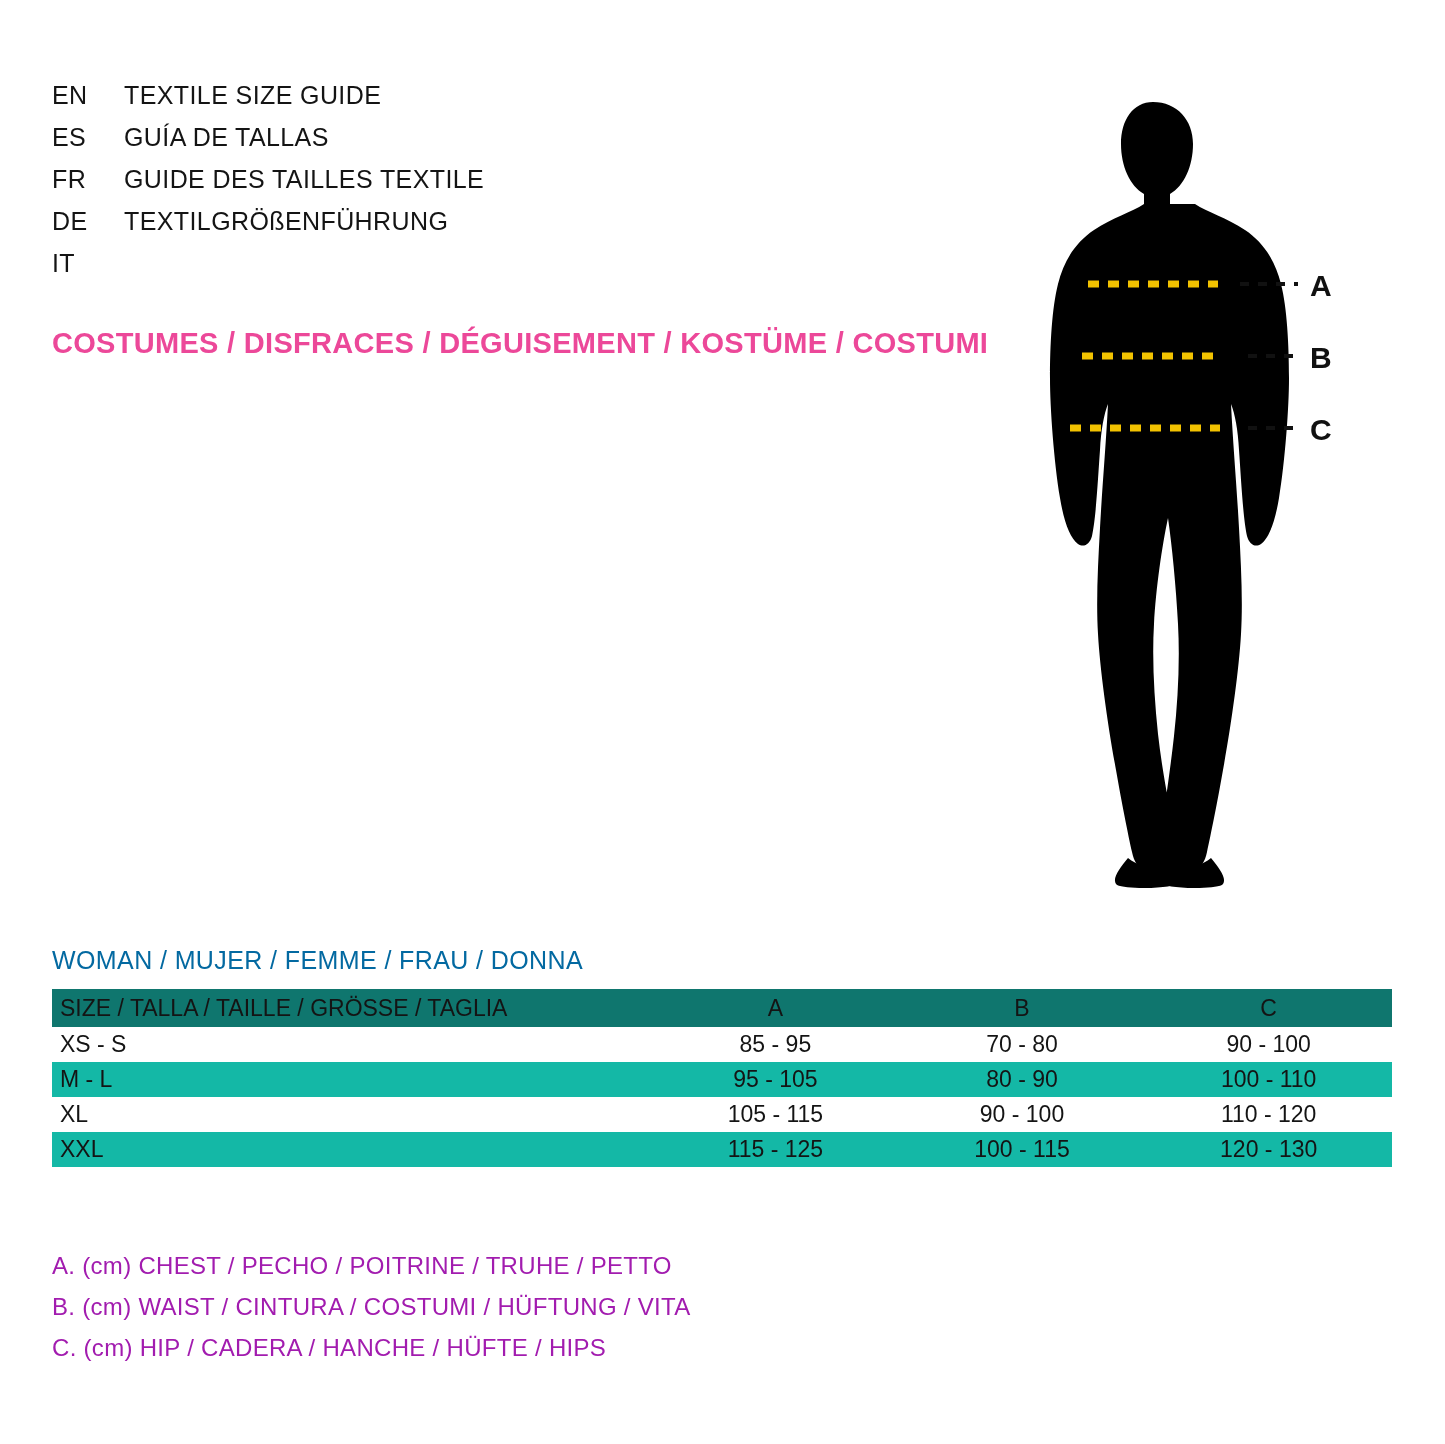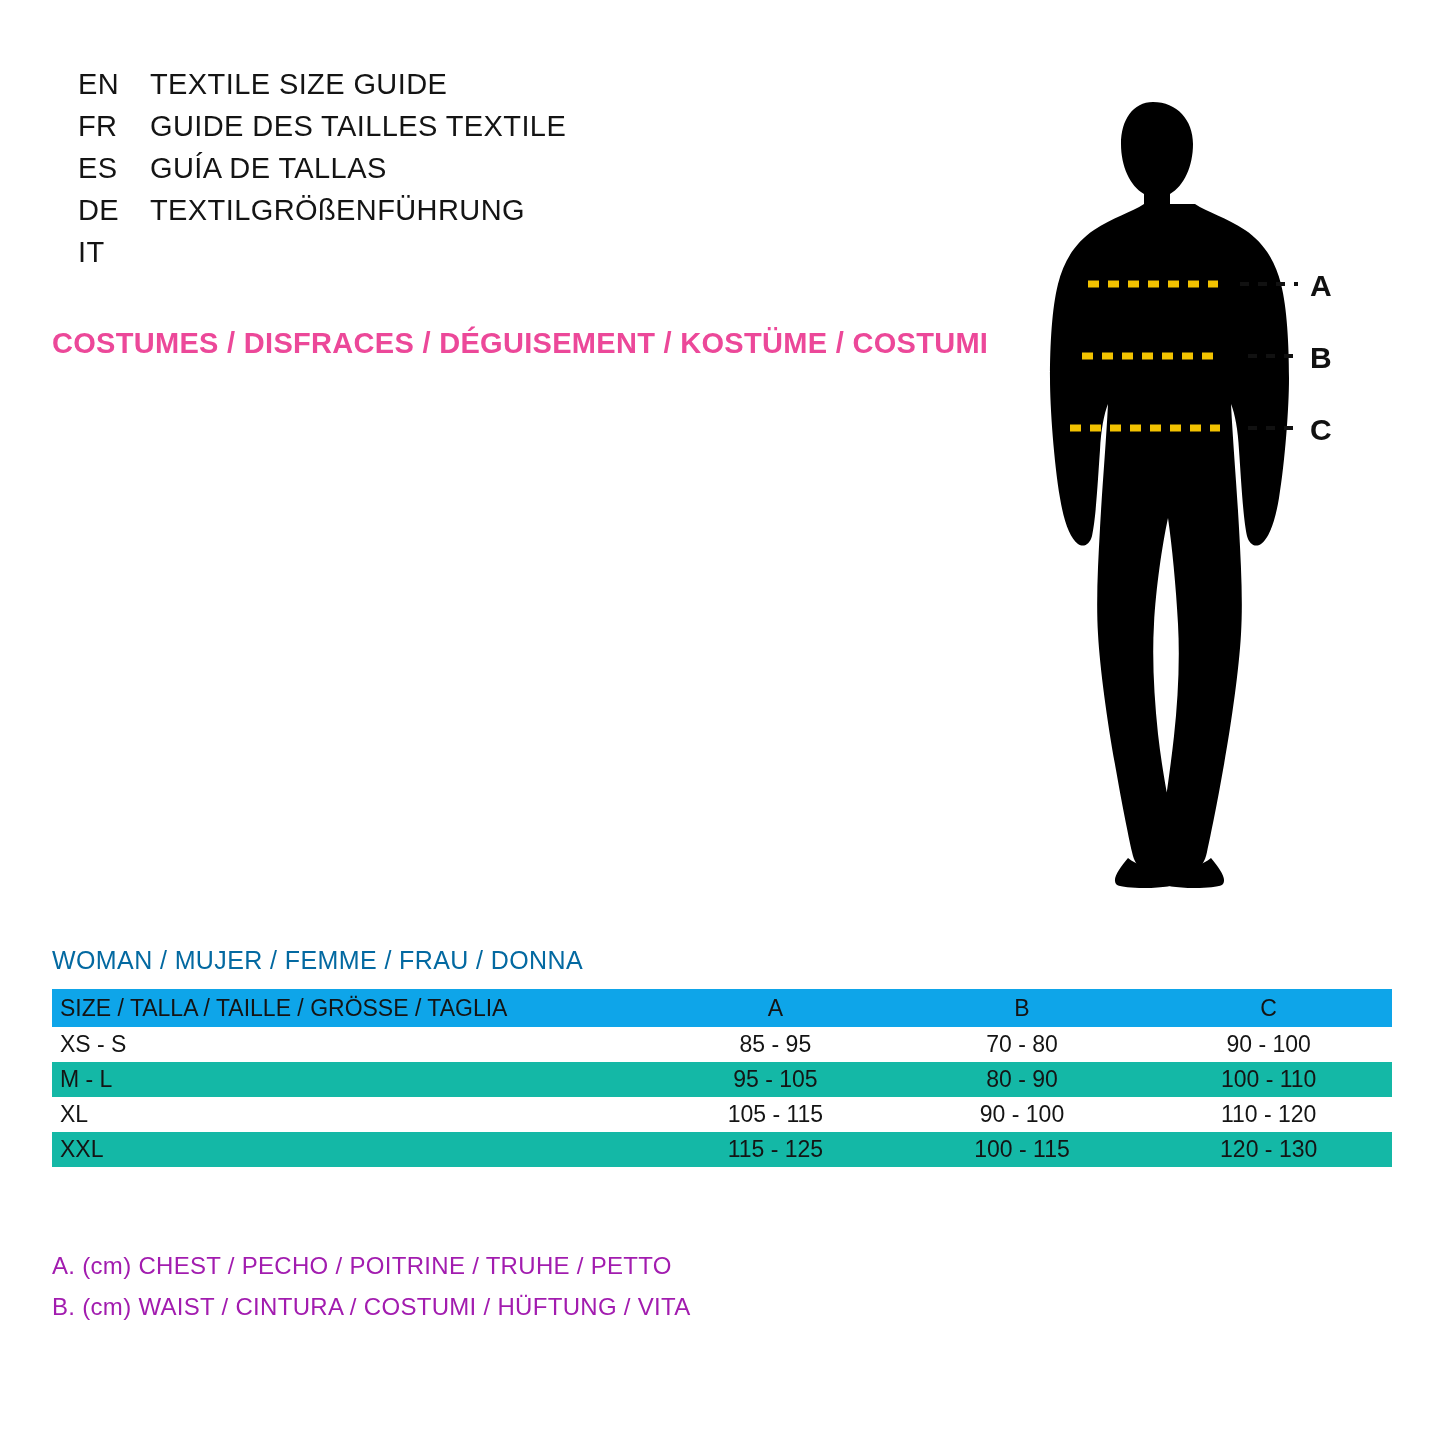--- a/index.html
+++ b/index.html
@@ -18,26 +18,25 @@
 
   
   .lang-block {
     position: absolute;
     left: 52px;
     top: 68px;
     width: 960px;
   }
   .lang-row {
     display: flex;
-    align-items: flex-start;
+    align-items: flex-end;
     height: 42px;
-    font-size: 29px;
+    font-size: 25px;
     letter-spacing: 0.4px;
     color: #141414;
-    margin-left: 26px;
   }
   .lang-code {
     width: 72px;
     flex: 0 0 72px;
   }
   .lang-text {
     flex: 1 1 auto;
   }
   .costumes-line {
     position: absolute;
@@ -89,21 +88,21 @@
     text-align: center;
     vertical-align: middle;
   }
   table.size-table th.first,
   table.size-table td.first {
     text-align: left;
     padding-left: 8px;
     width: 600px;
   }
   table.size-table th {
-    background: #0ea5e9;
+    background: #0f766e;
     height: 38px;
   }
   table.size-table tr.alt td {
     background: #14b8a6;
   }
   table.size-table col.col-a { width: 250px; }
   table.size-table col.col-b { width: 250px; }
   table.size-table col.col-c { width: 250px; }
 
   
@@ -119,26 +118,26 @@
 </style>
 </head>
 <body>
 
 <div class="lang-block">
   <div class="lang-row">
     <span class="lang-code">EN</span>
     <span class="lang-text">TEXTILE SIZE GUIDE</span>
   </div>
   <div class="lang-row">
+    <span class="lang-code">ES</span>
+    <span class="lang-text">GUÍA DE TALLAS</span>
+  </div>
+  <div class="lang-row">
     <span class="lang-code">FR</span>
     <span class="lang-text">GUIDE DES TAILLES TEXTILE</span>
-  </div>
-  <div class="lang-row">
-    <span class="lang-code">ES</span>
-    <span class="lang-text">GUÍA DE TALLAS</span>
   </div>
   <div class="lang-row">
     <span class="lang-code">DE</span>
     <span class="lang-text">TEXTILGRÖßENFÜHRUNG</span>
   </div>
   <div class="lang-row">
     <span class="lang-code">IT</span>
   </div>
 </div>
 
@@ -253,13 +252,14 @@
         <td>100 - 115</td>
         <td>120 - 130</td>
       </tr>
     </tbody>
   </table>
 </div>
 
 <div class="legend">
   <div>A. (cm) CHEST / PECHO / POITRINE / TRUHE / PETTO</div>
   <div>B. (cm) WAIST / CINTURA / COSTUMI / HÜFTUNG / VITA</div>
+  <div>C. (cm) HIP / CADERA / HANCHE / HÜFTE / HIPS</div>
 </div>
 
 </body></html>

